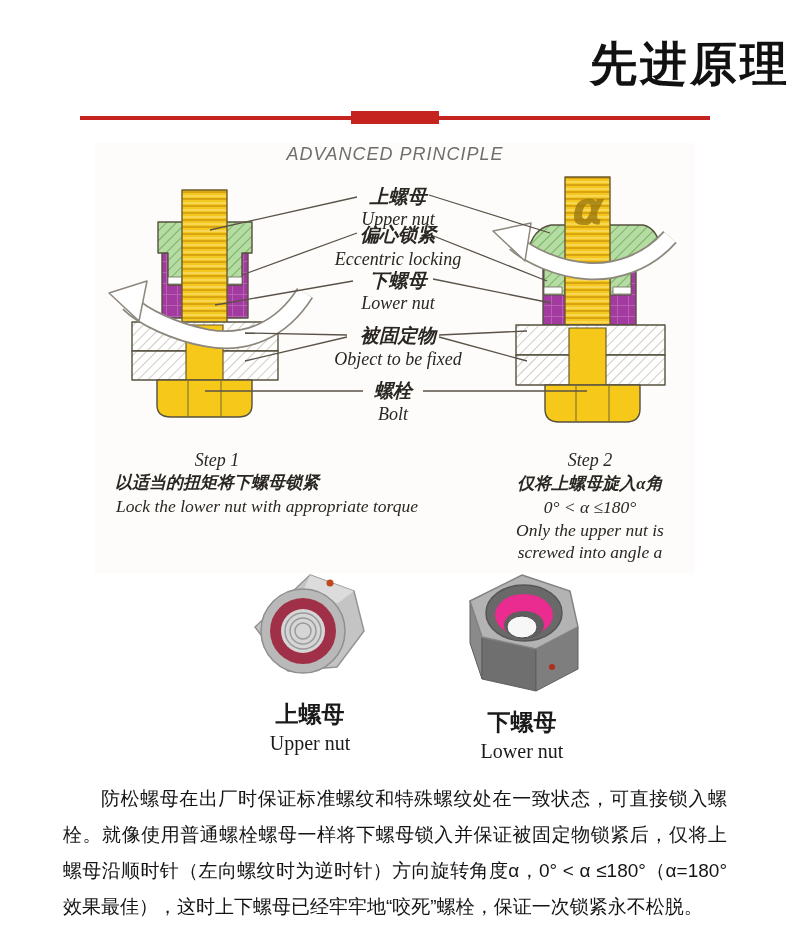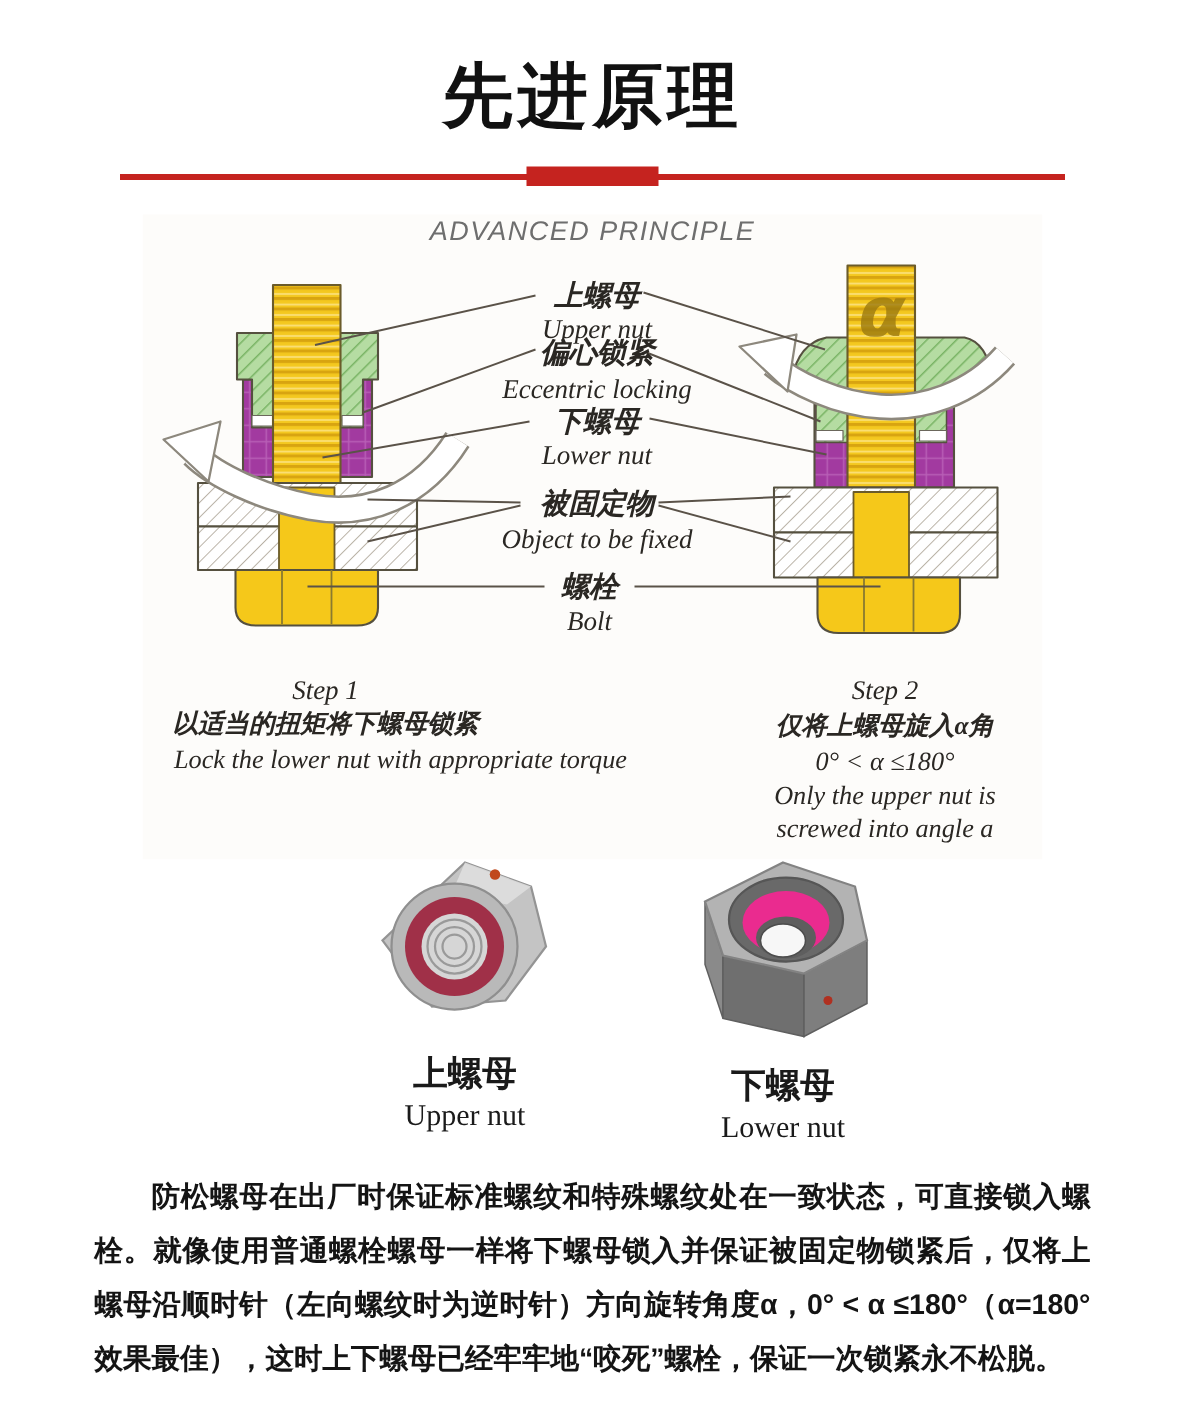--- a/index.html
+++ b/index.html
@@ -2,42 +2,41 @@
 <html><head>
 <meta charset="utf-8">
 <style>
   html,body{margin:0;padding:0;}
   body{
     width:790px;height:951px;background:#ffffff;overflow:hidden;
     font-family:"Liberation Sans","DejaVu Sans",sans-serif;
   }
   .page-title{
     margin:0;padding-top:26px;height:76px;line-height:76px;
-    text-align:center;font-size:47px;font-weight:700;color:#111;
+    text-align:right;font-size:47px;font-weight:700;color:#111;
     letter-spacing:3px;
   }
   .divider{width:630px;margin:8px auto 0;position:relative;height:15px;}
   .divider .line{position:absolute;top:6px;left:0;right:0;height:4px;background:#c5231f;}
   .divider .bar{position:absolute;top:1px;left:50%;transform:translateX(-50%);
     width:88px;height:13px;background:#c5231f;}
   .diagram-wrap{width:600px;margin:10px auto 0;font-style:italic;}
   .diagram-wrap svg{display:block;}
   .photos{position:relative;height:196px;margin-top:-4px;}
   .photo-cell{position:absolute;top:0;width:140px;text-align:center;}
   .photo-cell.upper{left:240px;}
   .photo-cell.lower{left:452px;}
   .cap-cn{font-family:"Liberation Serif","DejaVu Serif",serif;
     font-size:23px;font-weight:700;color:#1a1a1a;margin-top:8px;}
   .cap-en{font-family:"Liberation Serif","DejaVu Serif",serif;
     font-size:20px;color:#1a1a1a;margin-top:2px;}
   .description{
     width:664px;margin:16px auto 0;font-size:19px;line-height:36px;
     color:#141414;text-align:justify;text-indent:2em;
     font-family:"Liberation Sans","DejaVu Sans",sans-serif;
-    font-weight:bold;
   }
 </style>
 </head>
 <body>
 
 <h1 class="page-title">先进原理</h1>
 
 <div class="divider">
   <div class="line"></div>
   <div class="bar"></div>

